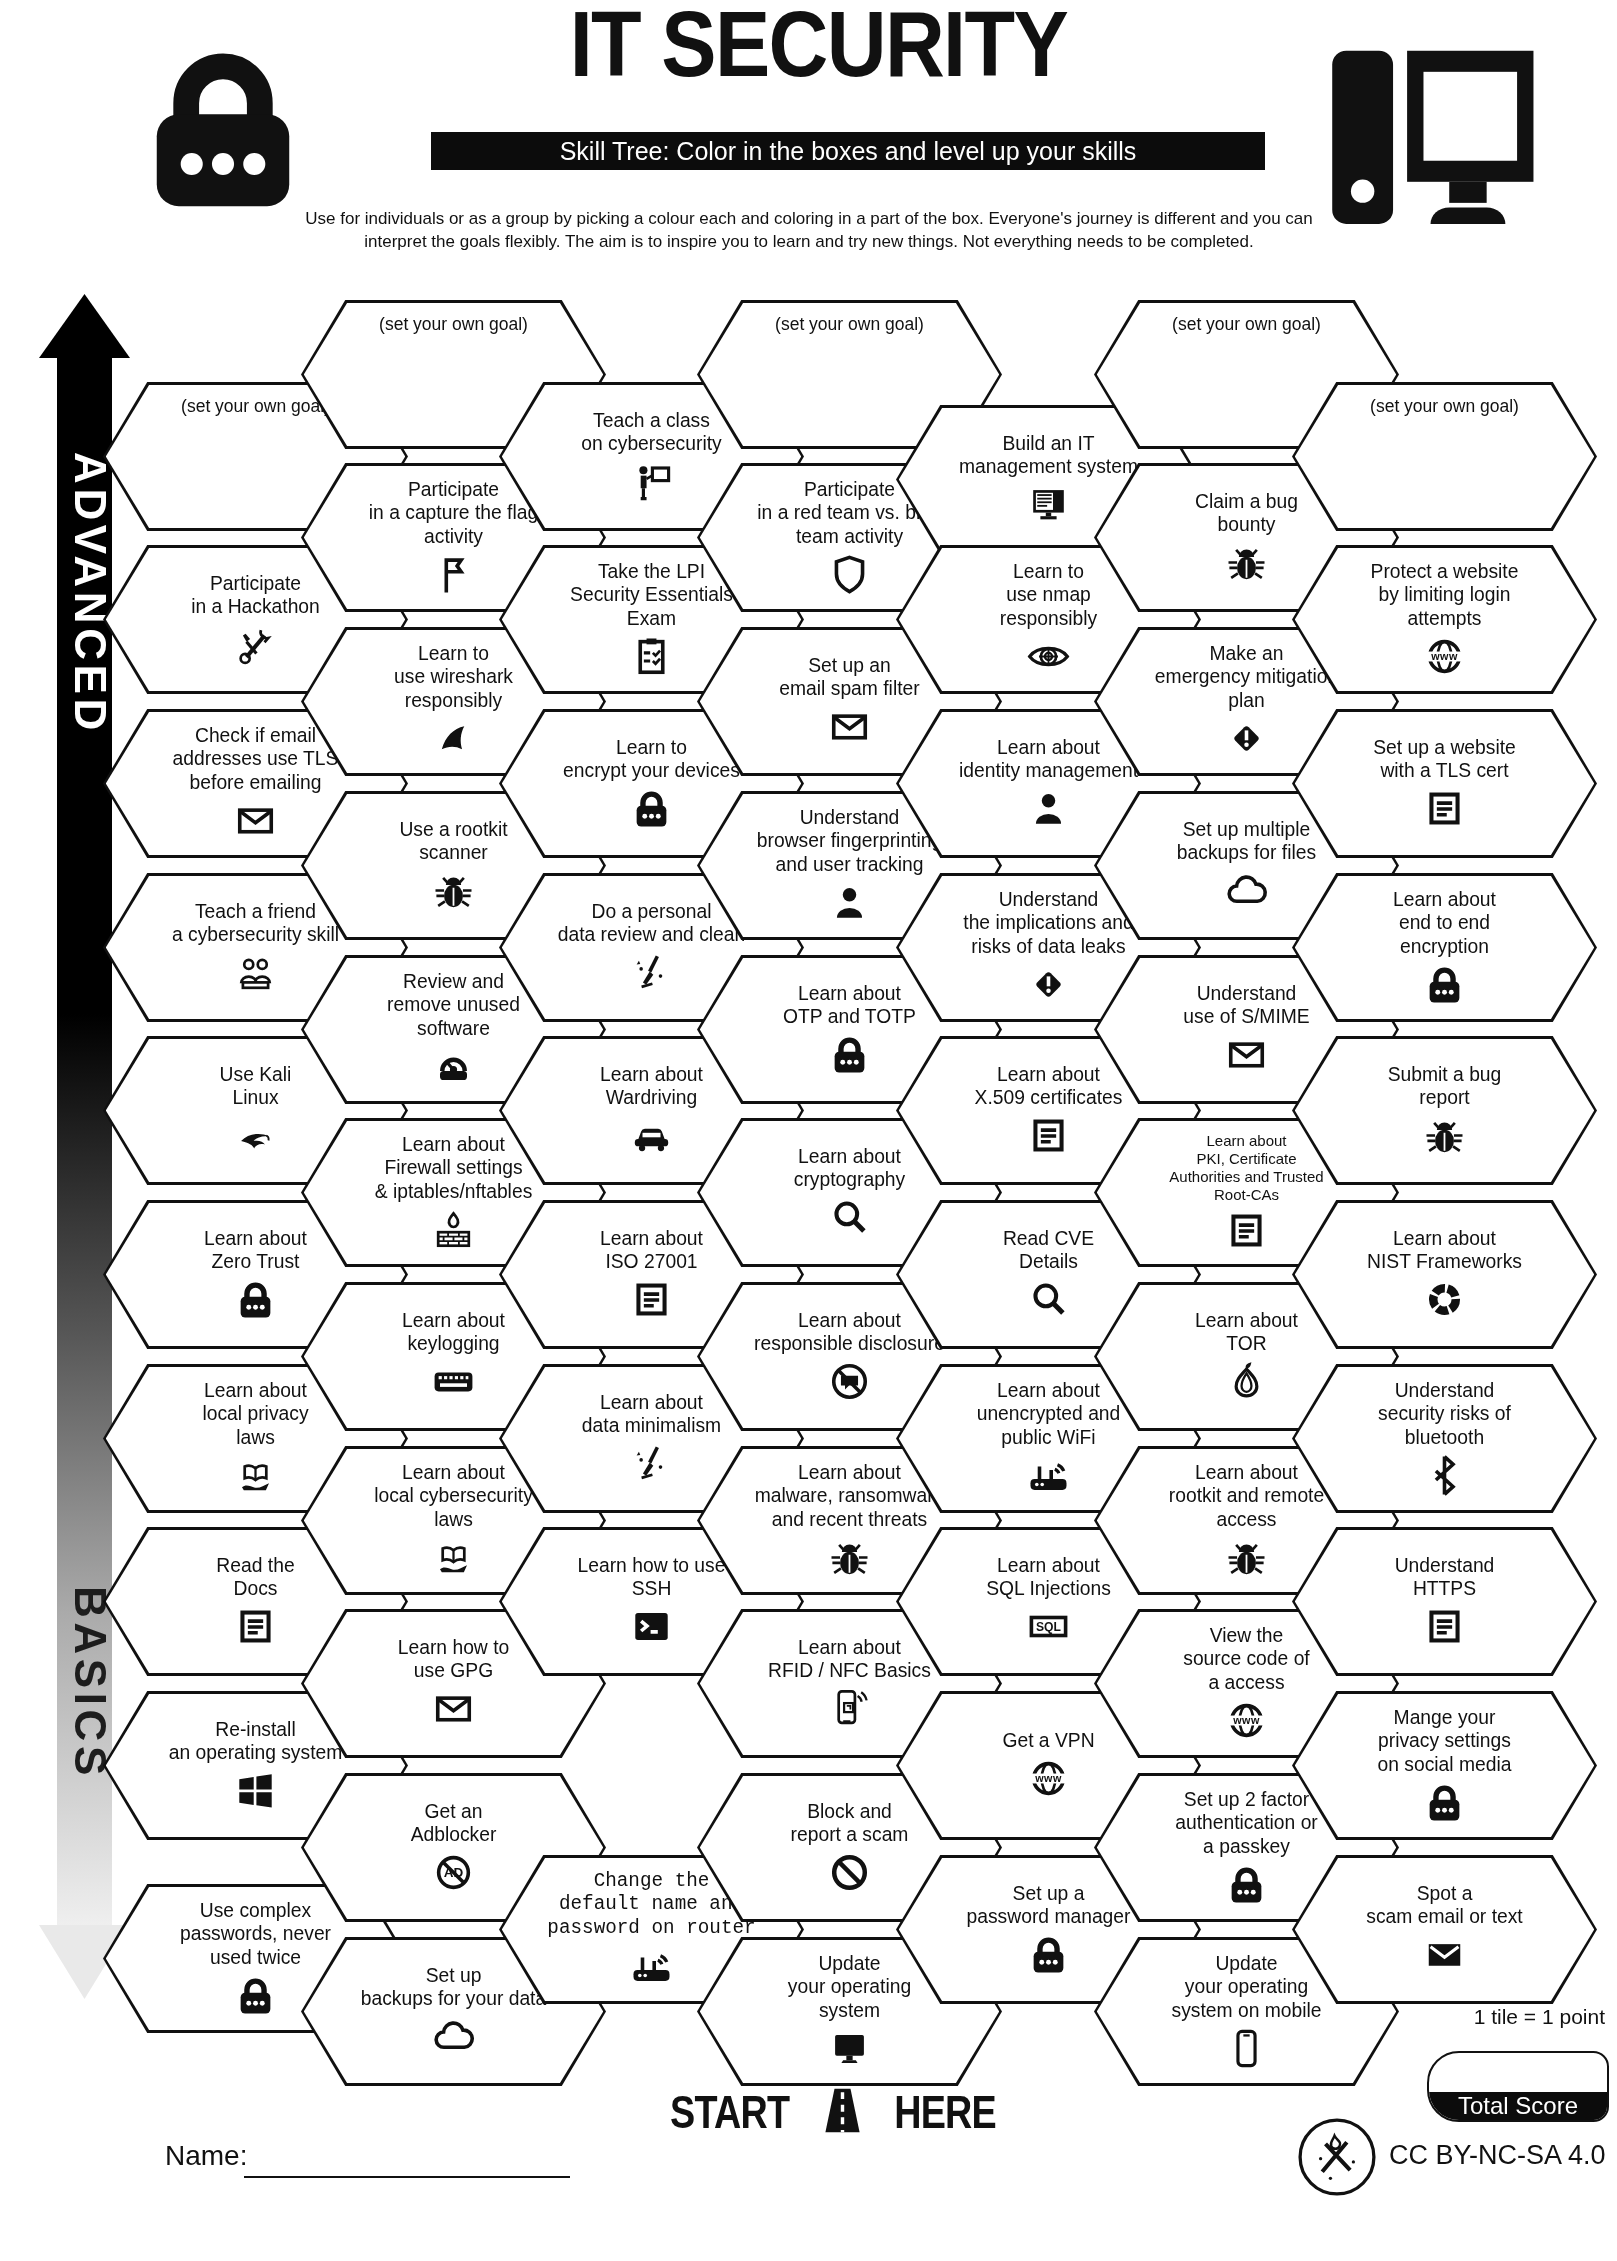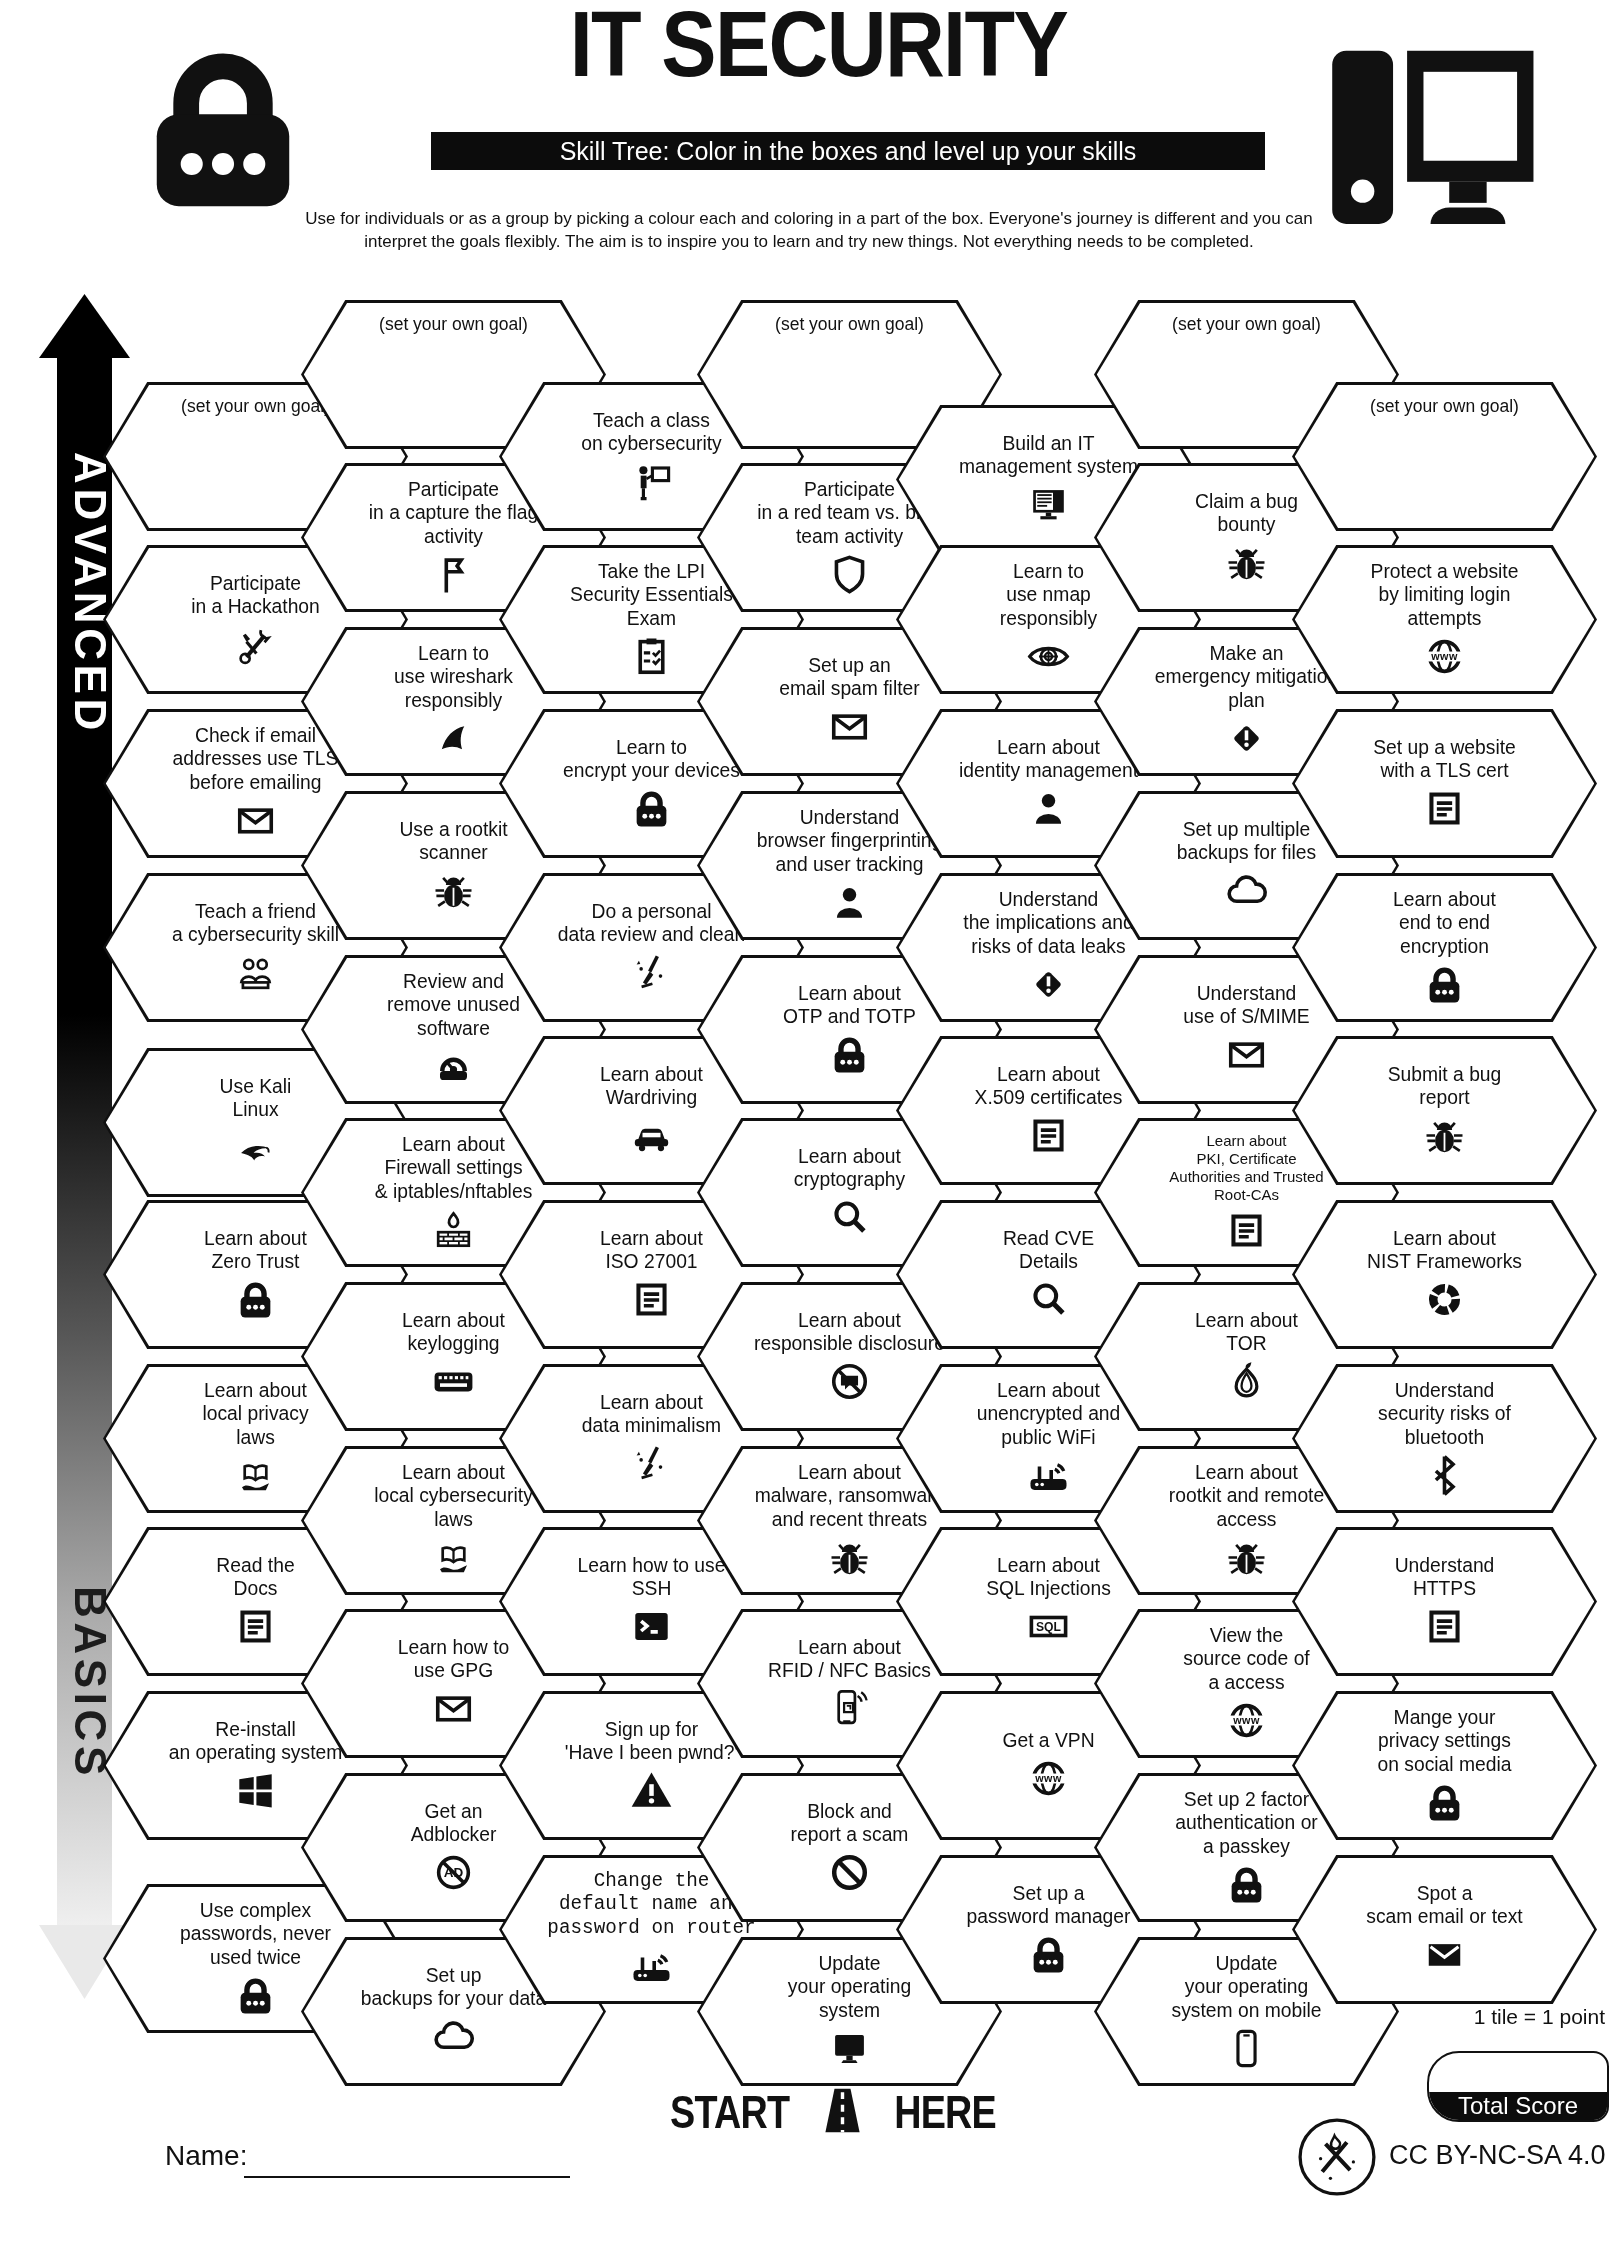--- a/index.html
+++ b/index.html
@@ -137,21 +137,21 @@
               <svg viewBox="0 0 100 100">
                 <circle cx="35" cy="32" r="10" fill="none" stroke="#111" stroke-width="6"></circle>
                 <circle cx="65" cy="32" r="10" fill="none" stroke="#111" stroke-width="6"></circle>
                 <path d="M18 74a17 15 0 0 1 34 0M48 74a17 15 0 0 1 34 0" fill="none" stroke="#111" stroke-width="6"></path>
                 <rect x="22" y="72" width="56" height="12" fill="#fff" stroke="#111" stroke-width="6"></rect>
               </svg>
             </div>
           </div>
         </div>
       </div>
-      <div class="hex" style="left: 103px; top: 1036px; margin-top: 12px;">
+      <div class="hex" style="left: 103px; top: 1036px;">
         <div class="hex-in">
           <div class="hex-content">
             <div class="hex-label">Use Kali
 Linux</div>
             <div class="hex-icon">
               <svg viewBox="0 0 100 100">
                 <path d="M18 62c16-16 42-20 62-10-14-2-28 2-34 10 11-2 21 1 25 8-11-3-20 1-24 9-3-8-12-13-29-17z" fill="#111"></path>
                 <path d="M74 50c4 2 6 6 5 11" fill="none" stroke="#111" stroke-width="4"></path>
               </svg>
             </div>
@@ -525,35 +525,20 @@
       <div class="hex" style="left: 499px; top: 1527px;">
         <div class="hex-in">
           <div class="hex-content">
             <div class="hex-label">Learn how to use
 SSH</div>
             <div class="hex-icon">
               <svg viewBox="0 0 100 100">
                 <rect x="14" y="20" width="72" height="60" rx="6" fill="#111"></rect>
                 <path d="M27 38l13 11-13 11" fill="none" stroke="#fff" stroke-width="8"></path>
                 <path d="M48 62h16" stroke="#fff" stroke-width="8"></path>
-              </svg>
-            </div>
-          </div>
-        </div>
-      </div>
-      <div class="hex" style="left: 499px; top: 1691px;">
-        <div class="hex-in">
-          <div class="hex-content">
-            <div class="hex-label">Sign up for
-'Have I been pwnd?'</div>
-            <div class="hex-icon">
-              <svg viewBox="0 0 100 100">
-                <path d="M50 10L94 86H6z" fill="#111"></path>
-                <rect x="45" y="36" width="10" height="26" fill="#fff"></rect>
-                <circle cx="50" cy="73" r="6" fill="#fff"></circle>
               </svg>
             </div>
           </div>
         </div>
       </div>
       <div class="hex" style="left: 499px; top: 1855px; font-family: Liberation Mono, monospace;">
         <div class="hex-in">
           <div class="hex-content">
             <div class="hex-label">Change the
 default name and

